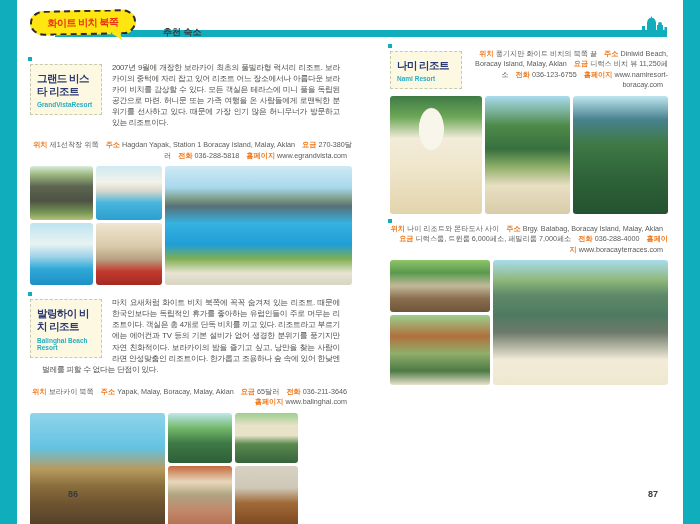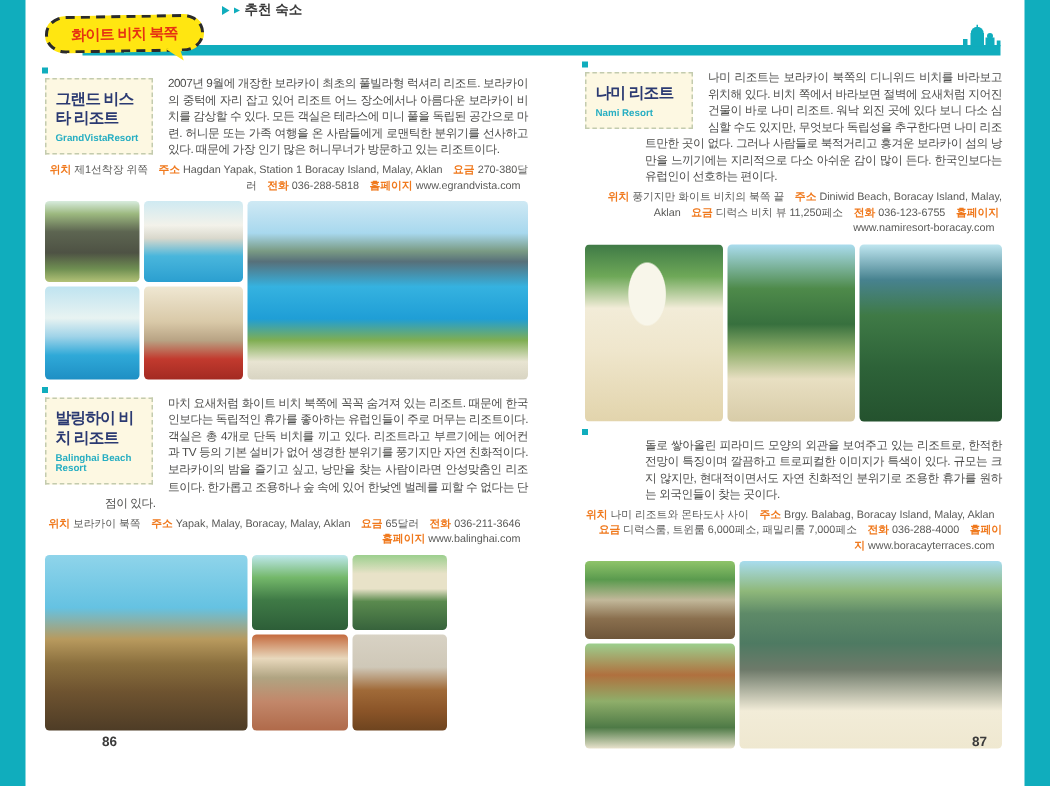--- a/index.html
+++ b/index.html
@@ -16,21 +16,21 @@
   .bubble {
     position:absolute; left:30px; top:10px; width:102px; height:21px; z-index:3;
     background:#ffe611; border:2px dashed #2a2a2a; border-radius:14px/12px;
     display:flex; align-items:center; justify-content:center; transform:rotate(-1deg);
   }
   .bubble-label { color:#e63312; font-weight:bold; font-size:10px; letter-spacing:-0.5px; }
   .bubble-tail {
     position:absolute; left:112px; top:31px; width:0; height:0; z-index:3;
     border-left:9px solid transparent; border-top:11px solid #ffe611; transform:rotate(-18deg);
   }
-  .header-sub { position:absolute; left:148px; top:0; z-index:2; display:flex; align-items:center; gap:3px;
+  .header-sub { position:absolute; left:148px; top:26px; z-index:2; display:flex; align-items:center; gap:3px;
     font-size:9px; font-weight:bold; color:#3a3a3a; }
   .tri { width:0; height:0; display:inline-block; border-top:3px solid transparent;
     border-bottom:3px solid transparent; border-left:5px solid #10adbd; }
   .tri.small { border-top-width:2px; border-bottom-width:2px; border-left-width:4px; }
   .landmark { position:absolute; left:641px; top:16px; z-index:2; }
 
   
   .page-l { position:absolute; left:30px; top:50px; width:322px; }
   .page-r { position:absolute; left:390px; top:46px; width:278px; }
 
@@ -38,21 +38,21 @@
   .gap { margin-top:10px; }
   .bullet { position:absolute; left:-2px; top:-5px; width:4px; height:4px; background:#10adbd; }
 
   .namebox {
     float:left; width:72px; box-sizing:border-box; margin:2px 10px 3px 0;
     background:#fdf8e2; border:1px dashed #c3cbae; padding:7px 6px 6px;
   }
   .namebox .t { font-size:10.5px; font-weight:bold; color:#2b3a72; line-height:1.25; letter-spacing:-0.6px; }
   .namebox .e { font-size:6.5px; font-weight:bold; color:#27aec2; margin-top:3px; }
 
-  .desc { margin:0; font-size:7.8px; line-height:1.42; color:#4b4b49; text-align:justify; letter-spacing:-0.3px;padding-left:40px; }
+  .desc { margin:12px; font-size:7.8px; line-height:1.42; color:#4b4b49; text-align:justify; letter-spacing:-0.3px; }
   .info { margin:3px 0 0; font-size:7.2px; line-height:1.45; color:#5a5a58; text-align:right; }
   .info .lb { color:#f0791d; font-weight:bold; margin-right:2px; }
   .info .vl { margin-right:5px; }
 
   .photos { clear:both; display:grid; gap:3px; margin-top:5px; }
   .g1 { grid-template-columns:63px 66px 1fr; grid-template-rows:54px 62px; }
   .g1 .big { grid-column:3; grid-row:1/3; }
   .g2 { grid-template-columns:135px 64px 63px; grid-template-rows:50px 64px; width:268px; }
   .g2 .big { grid-column:1; grid-row:1/3; }
   .g3 { grid-template-columns:92px 85px 1fr; grid-template-rows:118px; }
@@ -161,38 +161,36 @@
 </div>
 
 <div class="page-r">
 
   <div class="section">
     <span class="bullet"></span>
     <div class="namebox">
       <div class="t">나미 리조트</div>
       <div class="e">Nami Resort</div>
     </div>
-    <p class="desc">나미 리조트는 보라카이 북쪽의 디니위드 비치를 바라보고 위치해 있다. 비치 쪽에서 바라보면 절벽에 요새처럼 지어진 건물이 바로 나미 리조트. 워낙 외진 곳에 있다 보니 다소 심심할 수도 있지만, 무엇보다 독립성을 추구한다면 나미 리조트만한 곳이 없다. 그러나 사람들로 북적거리고 흥겨운 보라카이 섬의 낭만을 느끼기에는 지리적으로 다소 아쉬운 감이 많이 든다. 한국인보다는 유럽인이 선호하는 편이다.</p>
     <p class="info">
       <span class="lb">위치</span><span class="vl">풍기지만 화이트 비치의 북쪽 끝</span>
       <span class="lb">주소</span><span class="vl">Diniwid Beach, Boracay Island, Malay, Aklan</span>
       <span class="lb">요금</span><span class="vl">디럭스 비치 뷰 11,250페소</span>
       <span class="lb">전화</span><span class="vl">036-123-6755</span>
       <span class="lb">홈페이지</span><span class="vl">www.namiresort-boracay.com</span>
     </p>
     <div class="photos g3">
       <div class="photo p-nm1" title="beach-umbrellas-loungers"></div>
       <div class="photo p-nm2" title="beach-hillside-resort"></div>
       <div class="photo p-nm3" title="cliffside-villas"></div>
     </div>
   </div>
 
   <div class="section gap">
     <span class="bullet"></span>
-    <p class="desc">돌로 쌓아올린 피라미드 모양의 외관을 보여주고 있는 리조트로, 한적한 전망이 특징이며 깔끔하고 트로피컬한 이미지가 특색이 있다. 규모는 크지 않지만, 현대적이면서도 자연 친화적인 분위기로 조용한 휴가를 원하는 외국인들이 찾는 곳이다.</p>
     <p class="info">
       <span class="lb">위치</span><span class="vl">나미 리조트와 몬타도사 사이</span>
       <span class="lb">주소</span><span class="vl">Brgy. Balabag, Boracay Island, Malay, Aklan</span>
       <span class="lb">요금</span><span class="vl">디럭스룸, 트윈룸 6,000페소, 패밀리룸 7,000페소</span>
       <span class="lb">전화</span><span class="vl">036-288-4000</span>
       <span class="lb">홈페이지</span><span class="vl">www.boracayterraces.com</span>
     </p>
     <div class="photos g4">
       <div class="photo p-tr1" title="open-air-lounge-interior"></div>
       <div class="photo p-tr3 big" title="pyramid-stone-building"></div>

